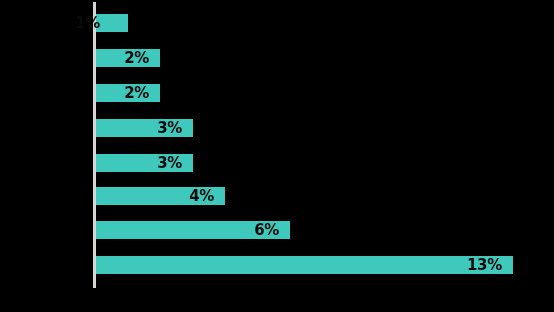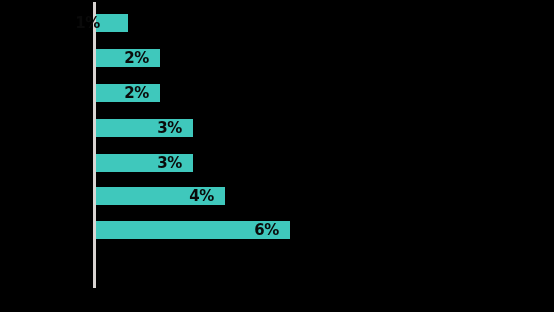--- a/index.html
+++ b/index.html
@@ -92,15 +92,19 @@
           <div class="bar-value-label" style="right: 11px; left: auto; position: absolute; color: rgb(10, 10, 10);">3%</div>
         </div>
         <div class="bar-row" style="top: 187px; width: 129px;">
           <div class="bar-rect" style="width: 129px; background: rgb(63, 200, 188);"></div>
           <div class="bar-value-label" style="right: 11px; left: auto; position: absolute; color: rgb(10, 10, 10);">4%</div>
         </div>
         <div class="bar-row" style="top: 221px; width: 194px;">
           <div class="bar-rect" style="width: 194px; background: rgb(63, 200, 188);"></div>
           <div class="bar-value-label" style="right: 11px; left: auto; position: absolute; color: rgb(10, 10, 10);">6%</div>
         </div>
+        <div class="bar-row" style="top: 256px; width: 417px;">
+          <div class="bar-rect" style="width: 417px; background: rgb(63, 200, 188);"></div>
+          <div class="bar-value-label" style="right: 11px; left: auto; position: absolute; color: rgb(10, 10, 10);">13%</div>
+        </div>
       </div>
   </div>
 </div>
 
 </body></html>

